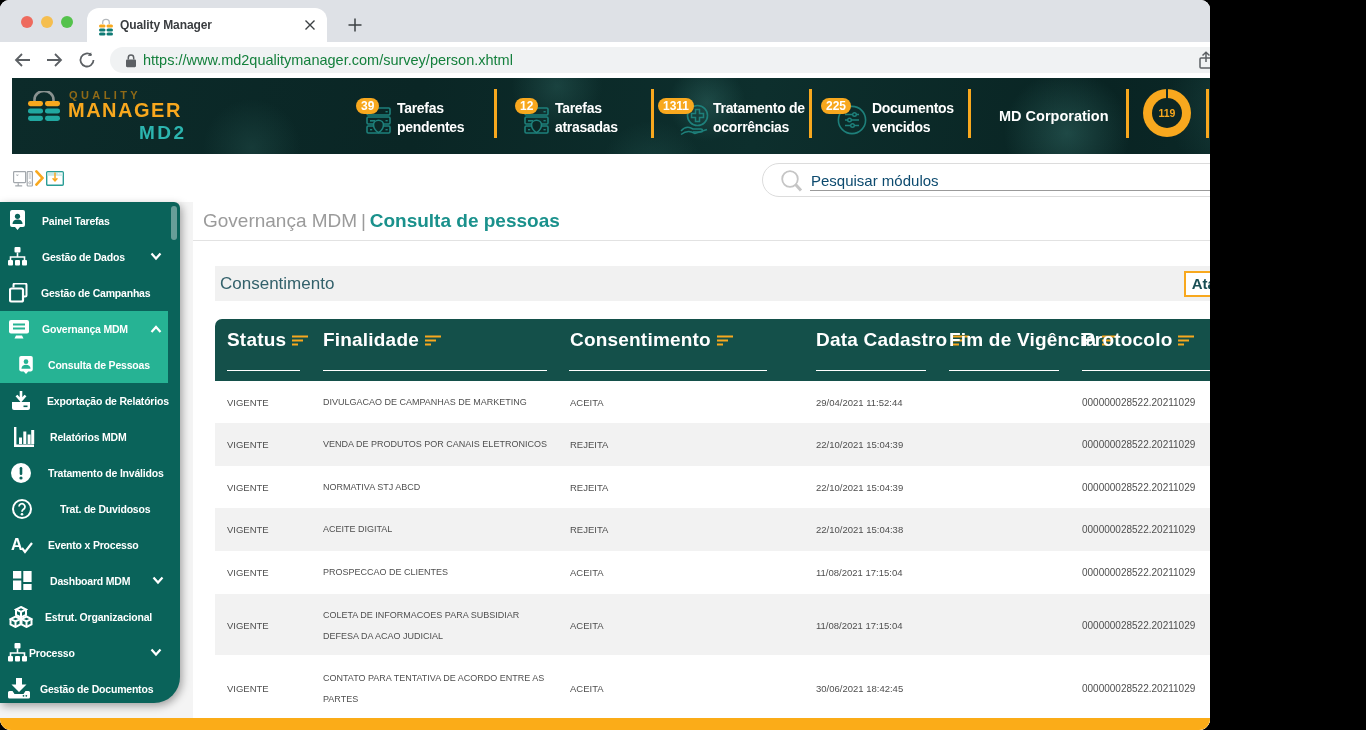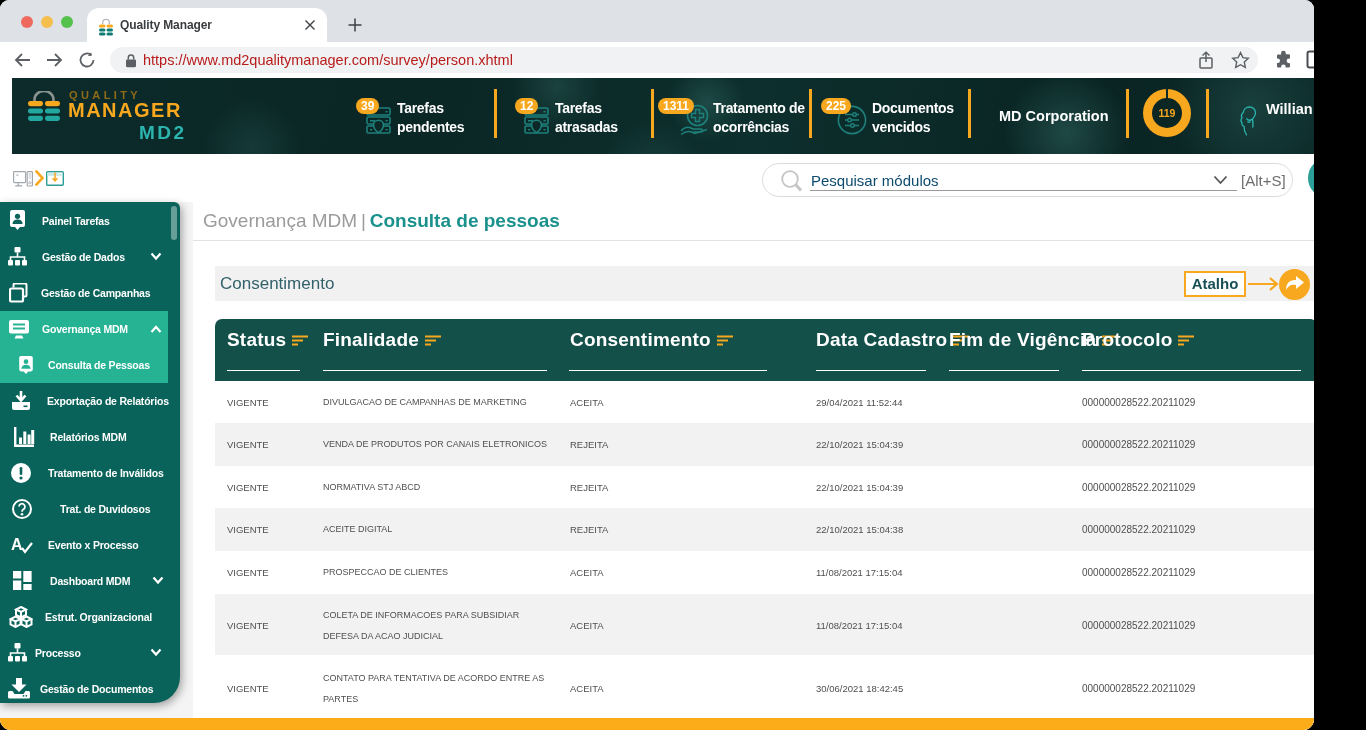--- a/index.html
+++ b/index.html
@@ -1,29 +1,29 @@
 <!DOCTYPE html>
 <html><head>
 <meta charset="utf-8">
 <style>
 * { margin:0; padding:0; box-sizing:border-box; }
 html,body { background:#000; width:1366px; height:730px; overflow:hidden; }
 body { font-family:"Liberation Sans", sans-serif; }
-.win { position:absolute; left:0; top:0; width:1314px; height:730px;
+.win { position:absolute; left:0; top:0; width:1210px; height:730px;
   border-radius:9px 9px 11px 11px; overflow:hidden; background:#fff; }
 .abs { position:absolute; }
 
 .tabstrip { position:absolute; left:0; top:0; width:1366px; height:42px; background:#dee1e6; }
 .light { position:absolute; top:16px; width:12px; height:12px; border-radius:50%; }
 .tab { position:absolute; left:87px; top:8px; width:240px; height:34px; background:#fff; border-radius:12px 12px 0 0; }
 .tabtitle { position:absolute; left:33px; top:10px; font-size:12px; font-weight:bold; color:#3a3d40; letter-spacing:-0.1px;}
 
 .toolbar { position:absolute; left:0; top:42px; width:1366px; height:36px; background:#fff; }
 .urlpill { position:absolute; left:110px; top:5px; width:1148px; height:26px; border-radius:13px; background:#f0f2f3; }
-.urltext { position:absolute; left:33px; top:5px; font-size:14.5px; color:#b91c1c; }
+.urltext { position:absolute; left:33px; top:5px; font-size:14.5px; color:#15803d; }
 
 .apphead { position:absolute; left:12px; top:78px; width:1354px; height:76px; background:#0b2a29;
   background-image:
    radial-gradient(circle 90px at 1055px 55px, rgba(70,140,133,0.35), rgba(70,140,133,0) 70%),
    radial-gradient(circle 65px at 545px 8px, rgba(70,140,133,0.25), rgba(70,140,133,0) 70%),
    radial-gradient(circle 75px at 640px 95px, rgba(62,130,124,0.22), rgba(62,130,124,0) 70%),
    radial-gradient(circle 70px at 240px 70px, rgba(35,80,76,0.45), rgba(35,80,76,0) 70%),
    radial-gradient(circle 55px at 695px 25px, rgba(70,140,133,0.30), rgba(70,140,133,0) 70%),
    radial-gradient(circle 120px at 1240px 30px, rgba(58,120,114,0.30), rgba(58,120,114,0) 70%),
    linear-gradient(100deg, #0c2b2a 0%, #0a2625 30%, #0d2f2d 55%, #092423 80%, #0c2b2a 100%);
@@ -494,21 +494,21 @@
       </div>
 
       <div class="sitem" style="top:433px;">
         <svg class="abs" style="left:8px; top:8px;" width="19" height="20" viewBox="0 0 19 20">
           <rect x="6.5" y="0" width="6" height="5.5" rx="1" fill="#fff"></rect>
           <path d="M9.5 5.5 V10 M2.5 13 V10 H16.5 V13" fill="none" stroke="#fff" stroke-width="1.6"></path>
           <rect x="0" y="13" width="5" height="5.5" rx="1" fill="#fff"></rect>
           <rect x="7" y="13" width="5" height="5.5" rx="1" fill="#fff"></rect>
           <rect x="14" y="13" width="5" height="5.5" rx="1" fill="#fff"></rect>
         </svg>
-        <span class="stext" style="left:35px;">Processo</span>
+        <span class="stext" style="left:29px;">Processo</span>
         <svg class="abs" style="left:150px; top:13px;" width="12" height="9" viewBox="0 0 12 9">
             <path d="M1.5 1.5 L6 6.5 L10.5 1.5" fill="none" stroke="#fff" stroke-width="2.2"></path>
           </svg>
       </div>
 
       <div class="sitem" style="top:469px;">
         <svg class="abs" style="left:8px; top:7px;" width="22" height="21" viewBox="0 0 22 21">
           <path d="M8 0 h6 v6.5 h4.5 L11 14 L3.5 6.5 H8 Z" fill="#fff"></path>
           <path d="M0 14.5 a1.5 1.5 0 0 1 1.5-1.5 h3 l2 3 h9 l2-3 h3 a1.5 1.5 0 0 1 1.5 1.5 v4.5 a1.5 1.5 0 0 1-1.5 1.5 h-19 a1.5 1.5 0 0 1-1.5-1.5 Z" fill="#fff"></path>
           <circle cx="15.5" cy="17.8" r="0.9" fill="#0a635a"></circle>

